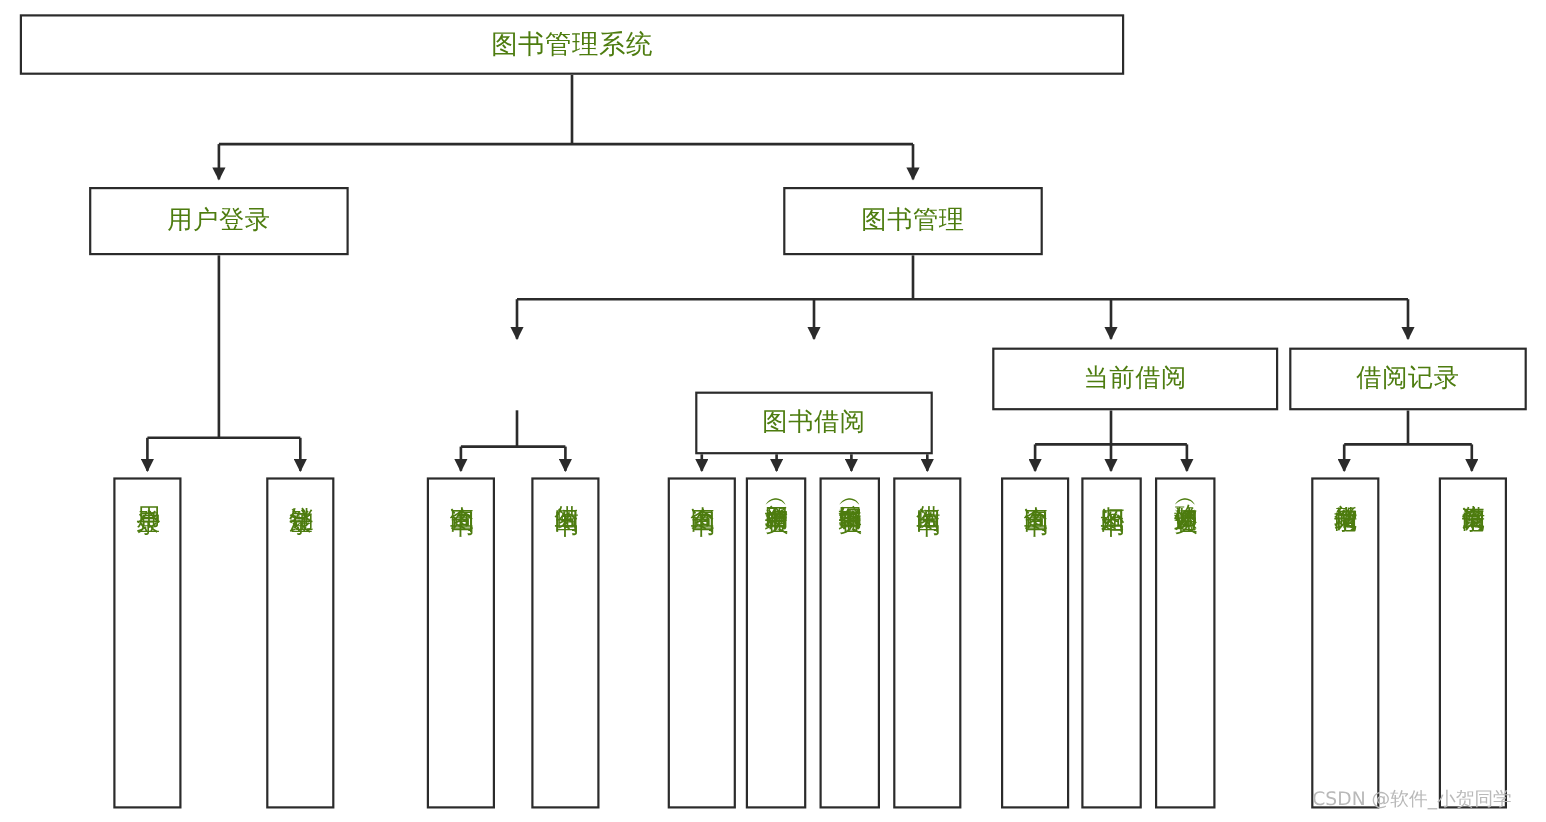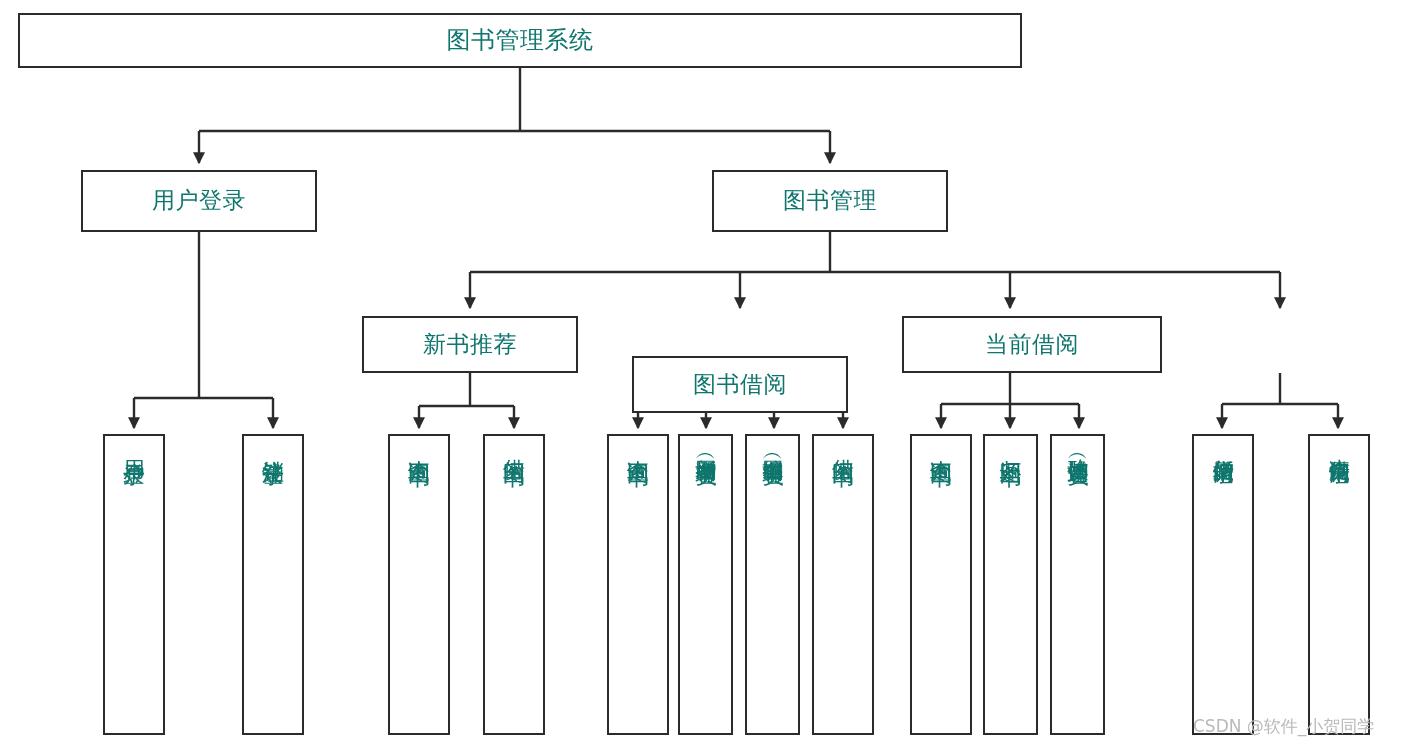--- a/index.html
+++ b/index.html
@@ -27,21 +27,21 @@
     pointer-events: none;
   }
   .node {
     position: absolute;
     box-sizing: border-box;
     border: 2.2px solid #2b2b2b;
     background: #ffffff;
     display: flex;
     align-items: center;
     justify-content: center;
-    color: #0f766e;
+    color: #4d7c0f;
     z-index: 2;
   }
   .node .label {
     display: block;
     text-align: center;
     line-height: 1.12;
     letter-spacing: 0.5px;
     white-space: nowrap;
   }
   
@@ -138,29 +138,29 @@
     <span class="label">图书管理系统</span>
   </div>
 
   <div class="node h" style="left:81px; top:170px; width:236px; height:62px;">
     <span class="label">用户登录</span>
   </div>
   <div class="node h" style="left:712px; top:170px; width:236px; height:62px;align-items:center;">
     <span class="label">图书管理</span>
   </div>
 
-  <div class="node h" style="left:362px; top:316px; width:216px; height:57px;">
-    <span class="label">新书推荐</span>
-  </div>
   <div class="node h" style="left:632px; top:316px; width:216px; height:57px;margin-top:40px;">
     <span class="label">图书借阅</span>
   </div>
   <div class="node h" style="left:902px; top:316px; width:260px; height:57px;">
     <span class="label">当前借阅</span>
   </div>
+  <div class="node h" style="left:1172px; top:316px; width:216px; height:57px;">
+    <span class="label">借阅记录</span>
+  </div>
 
   <div class="node v" style="left:103px; top:434px; width:62px; height:301px;">
     <span class="label">用户登录</span>
   </div>
   <div class="node v" style="left:242px; top:434px; width:62px; height:301px;">
     <span class="label">注销登录</span>
   </div>
 
   <div class="node v" style="left:388px; top:434px; width:62px; height:301px;">
     <span class="label">查询图书</span>

